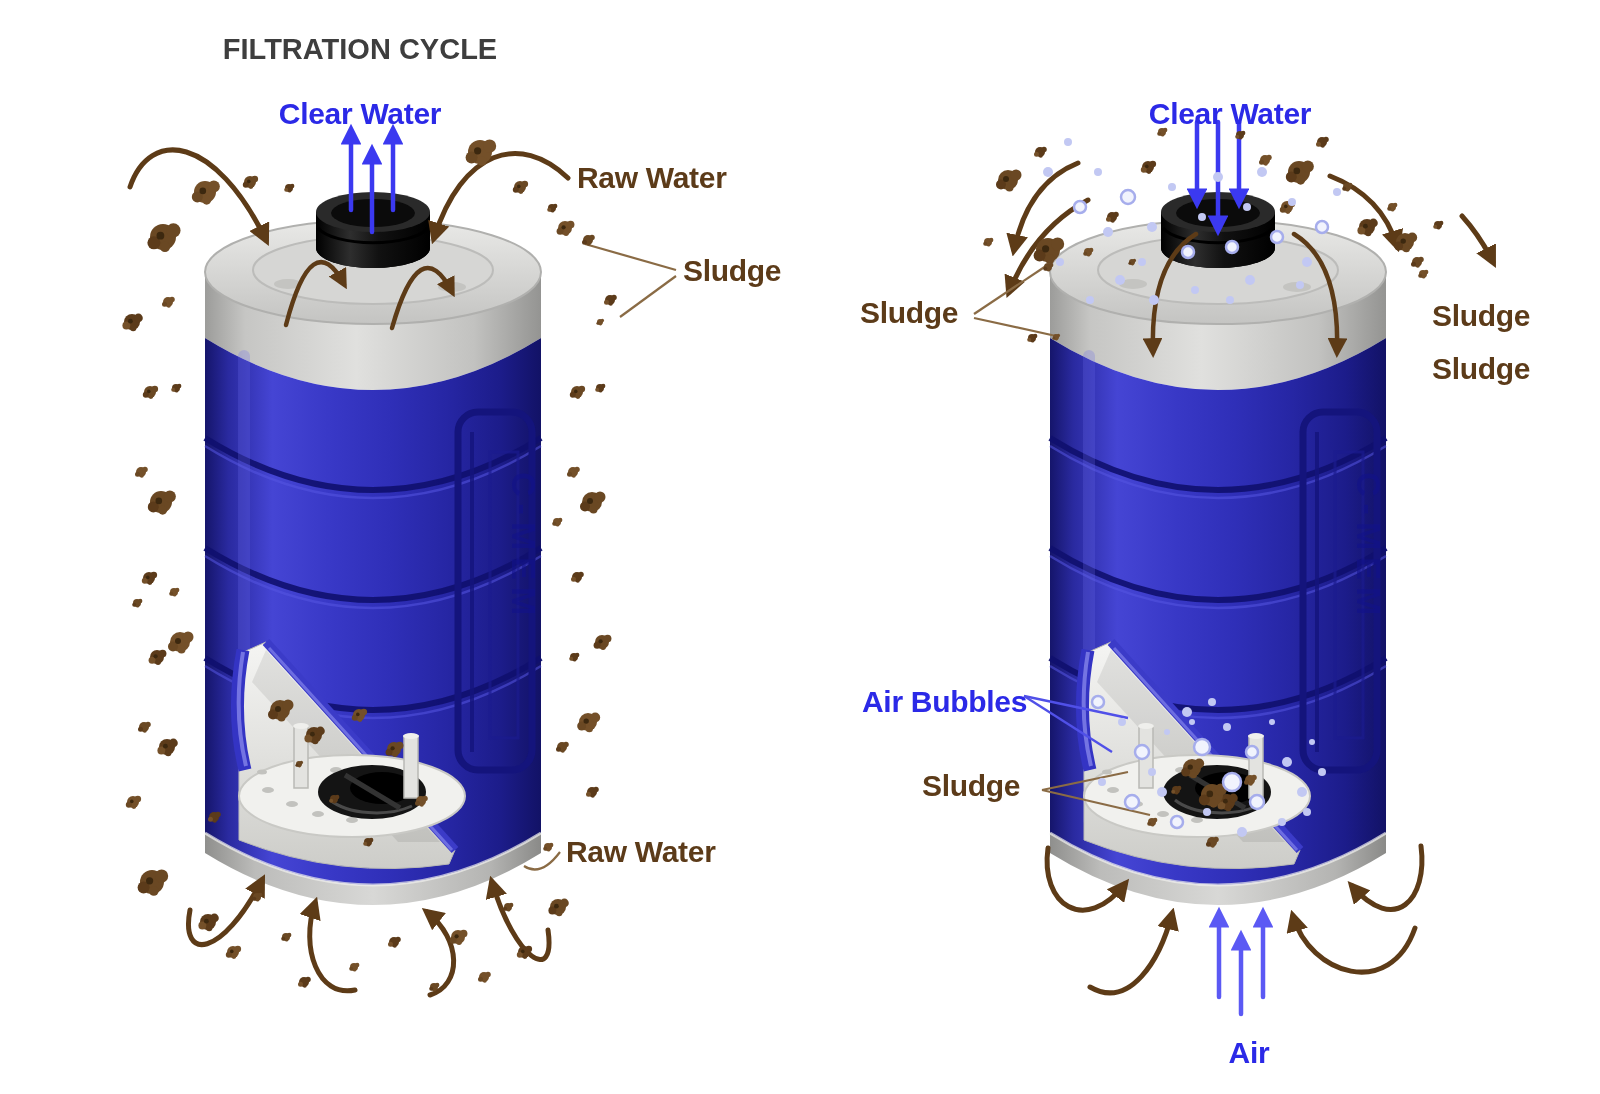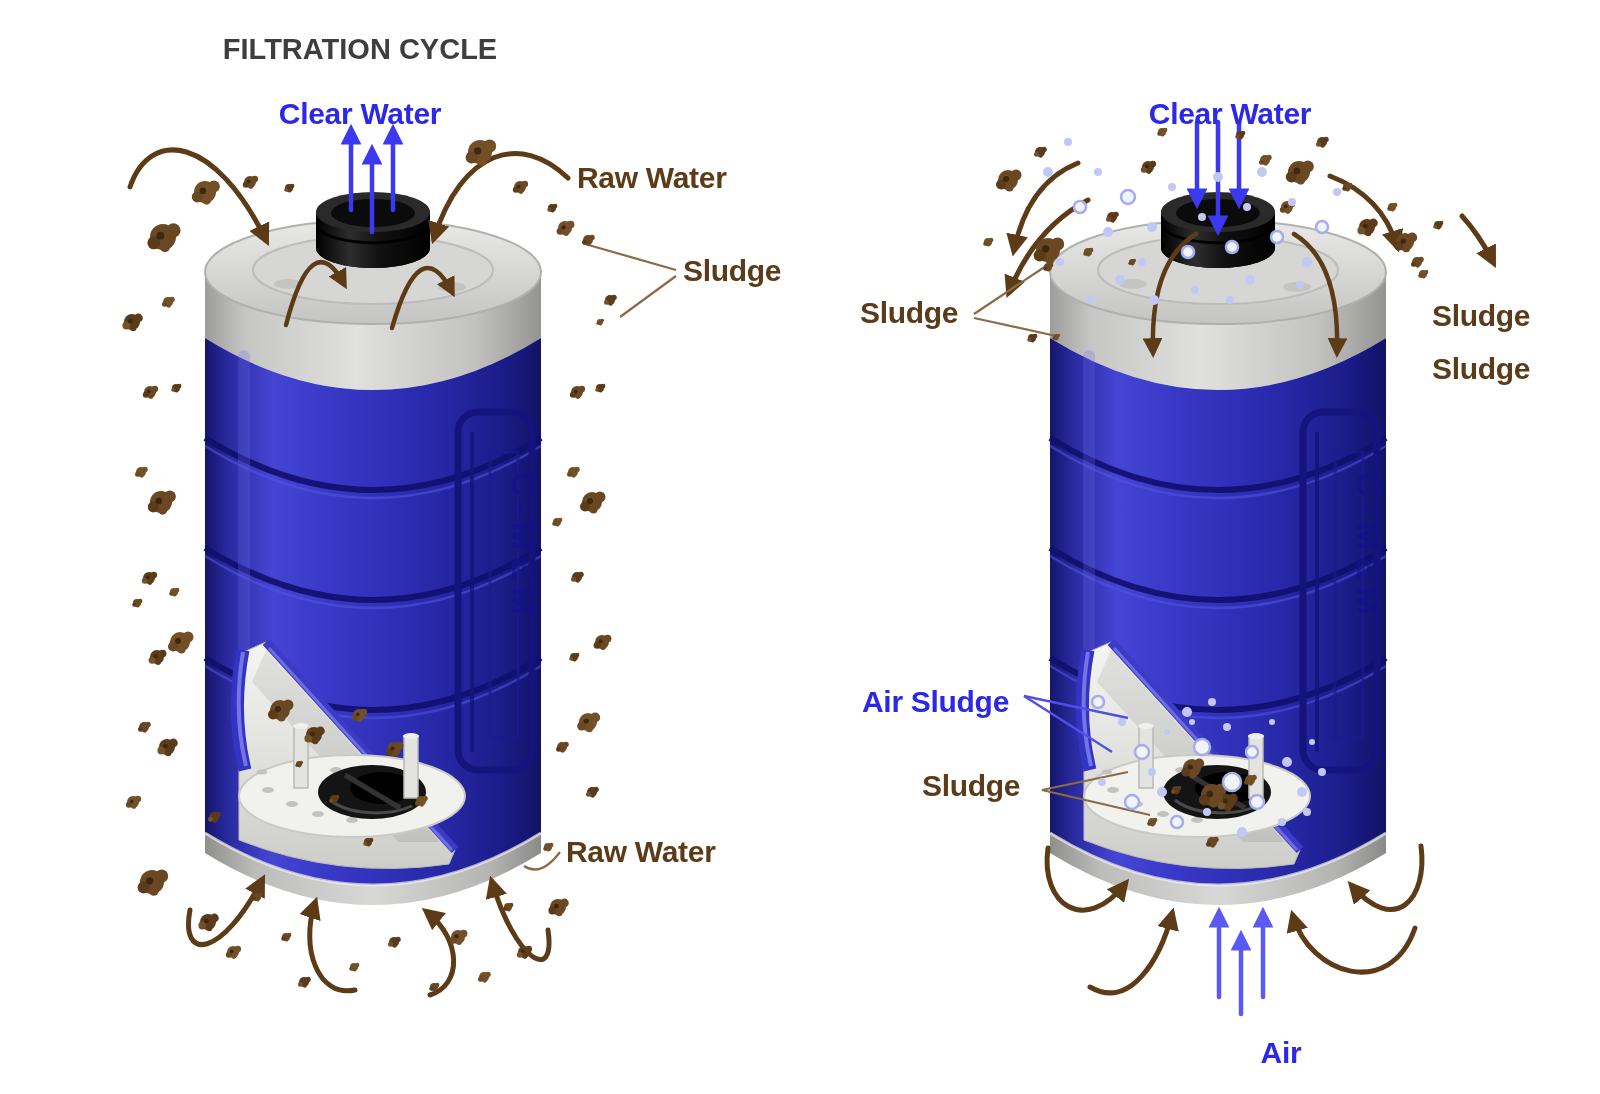--- a/index.html
+++ b/index.html
@@ -976,17 +976,17 @@
 <div class="lbl brown" style="left:577px;top:161px;">Raw Water</div>
 <div class="lbl brown" style="left:683px;top:254px;">Sludge</div>
 <div class="lbl brown" style="left:566px;top:835px;">Raw Water</div>
 
 <div class="lbl blue center" style="left:1030px;top:73px;width:400px;">Clear Water</div>
 <div class="lbl brown" style="left:860px;top:296px;">Sludge</div>
 <div class="lbl brown" style="left:1432px;top:290px;">
   <span class="ln">Sludge</span>
   <span class="ln">Sludge</span>
 </div>
-<div class="lbl blue" style="left:862px;top:661px;">Air Sludge</div>
+<div class="lbl blue" style="left:862px;top:661px;">Air Bubbles</div>
 <div class="lbl brown" style="left:922px;top:769px;">Sludge</div>
-<div class="lbl blue center" style="left:1236px;top:1012px;width:90px;">Air</div>
+<div class="lbl blue center" style="left:1204px;top:1012px;width:90px;">Air</div>
 
 </div>
 
 </body></html>

